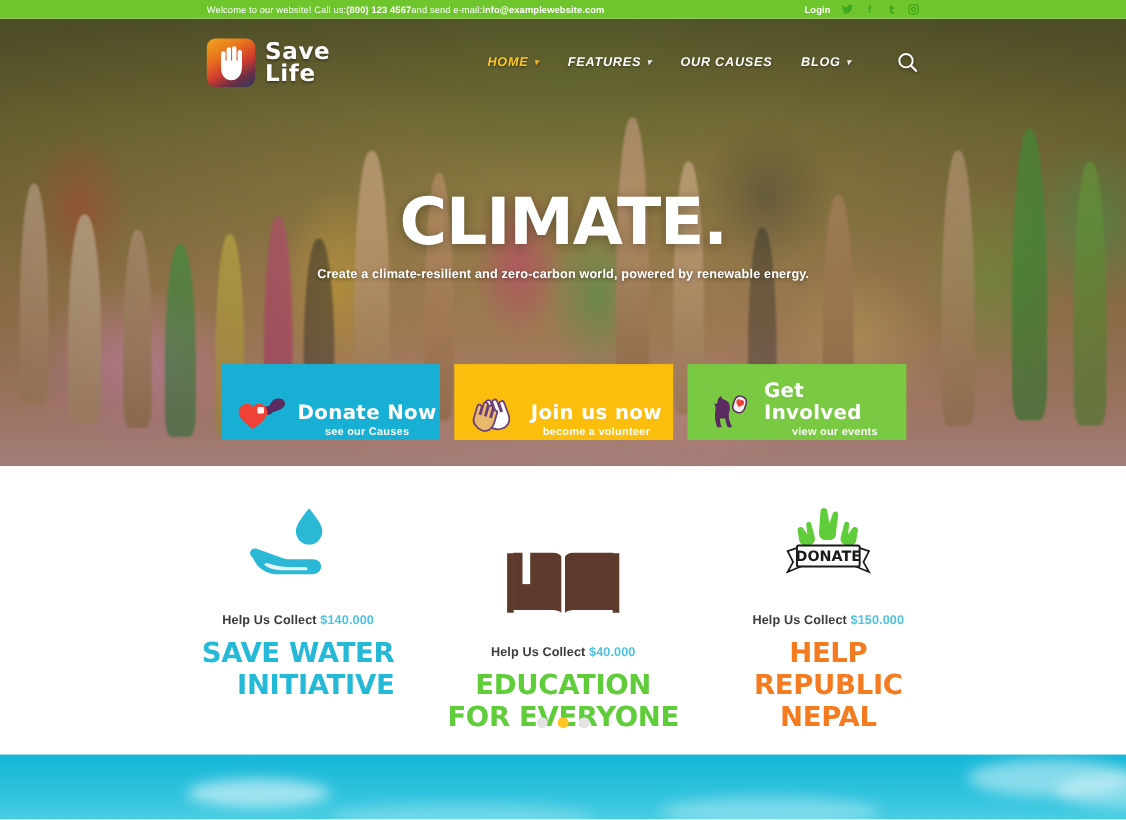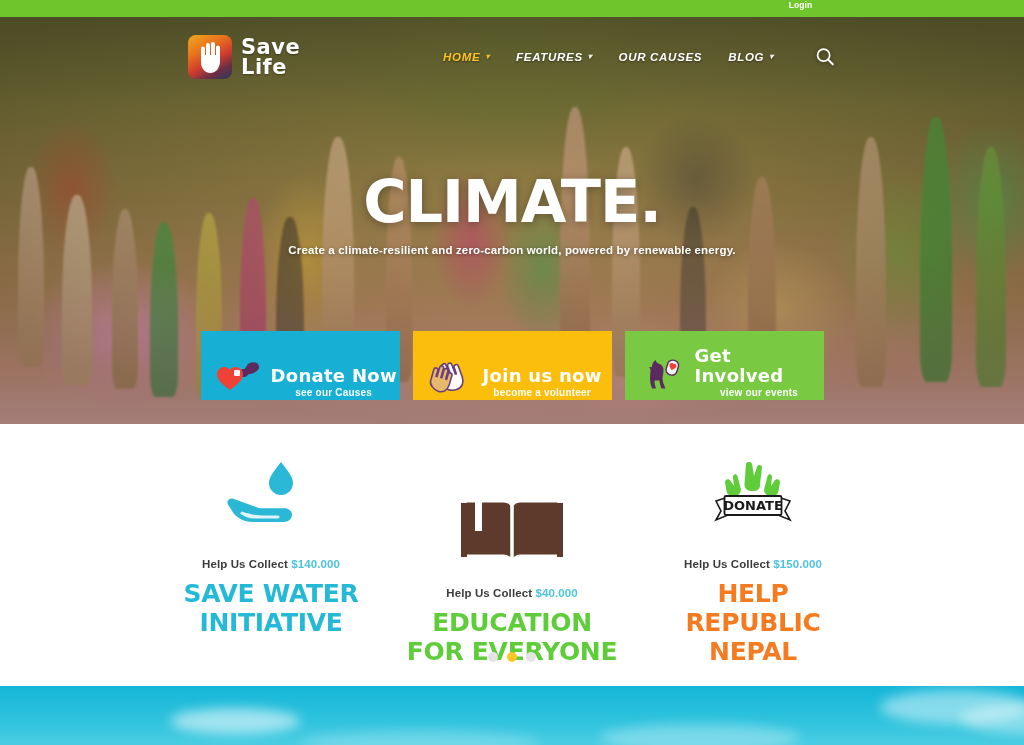--- a/index.html
+++ b/index.html
@@ -20,21 +20,21 @@
     padding: 0 188px 0 188px;
     font-size: 8.5px;
     color: #ffffff;
     letter-spacing: .1px;
   }
   .topbar-left { display: flex; align-items: center; gap: 0; white-space: nowrap; }
   .topbar-left .bold { font-weight: bold; }
   .topbar-left .mail { font-weight: bold; color: #ffffff; }
   .topbar-right {
     position: absolute; right: 188px; top: 0; height: 17px;
-    display: flex; align-items: center; gap: 10px; flex-direction: column;
+    display: flex; align-items: center; gap: 10px;
   }
   .login-link { font-size: 8.5px; font-weight: bold; color: #fff; text-decoration: none; }
   .social { display: flex; align-items: center; gap: 9px; }
   .social svg { display: block; }
 
   
   .hero {
     position: relative;
     height: 407px;
     overflow: hidden;
@@ -181,21 +181,21 @@
     font-size: 11.5px; font-weight: bold; color: #3b3b3b;
     letter-spacing: .1px;
   }
   .cause-collect .amt { color: #4ec3e0; }
   .cause-title {
     margin-top: 9px;
     font-family: "DejaVu Sans", sans-serif;
     font-size: 25px; font-weight: bold; line-height: 29px;
     letter-spacing: -.3px;
   }
-  .cause-title.c1 { color: #25b9d8; }
+  .cause-title.c1 { color: #25b9d8; text-align: right; }
   .cause-title.c2 { color: #5fcc3a; }
   .cause-title.c3 { color: #f47b20; }
   .cause2 .cause-icon { height: 88px; }
   .dots {
     position: absolute; bottom: 24px; left: 0; right: 0;
     display: flex; justify-content: center; gap: 9px;
   }
   .dot { width: 10px; height: 10px; border-radius: 50%; background: #e3e3e3; cursor: pointer; }
   .dot.active { background: #ffc425; }
 
@@ -212,20 +212,26 @@
     border-radius: 50%;
     filter: blur(6px);
   }
 </style>
 </head>
 <body>
 
 <div class="page">
 
   <div class="topbar">
+    <div class="topbar-left">
+      <span>Welcome to our website! Call us: </span>
+        <span class="bold">(800) 123 4567</span>
+        <span> and send e-mail: </span>
+        <span class="mail">info@examplewebsite.com</span>
+    </div>
     <div class="topbar-right">
       <a class="login-link" href="#">Login</a>
       <div class="social">
         <span>
           <svg width="11" height="11" viewBox="0 0 24 24">
               <path fill="#3ea81e" d="M23 4.9c-.8.4-1.7.6-2.6.8 1-.6 1.7-1.5 2-2.6-.9.5-1.9.9-2.9 1.1a4.6 4.6 0 0 0-7.8 4.2A13 13 0 0 1 2.2 3.6a4.6 4.6 0 0 0 1.4 6.1c-.8 0-1.5-.2-2.1-.6a4.6 4.6 0 0 0 3.7 4.5c-.7.2-1.4.2-2.1.1a4.6 4.6 0 0 0 4.3 3.2A9.2 9.2 0 0 1 1 18.8a13 13 0 0 0 7 2c8.4 0 13-7 12.8-13.3.9-.6 1.6-1.4 2.2-2.6z"></path>
             </svg>
         </span>
         <span>
           <svg width="11" height="11" viewBox="0 0 24 24">

